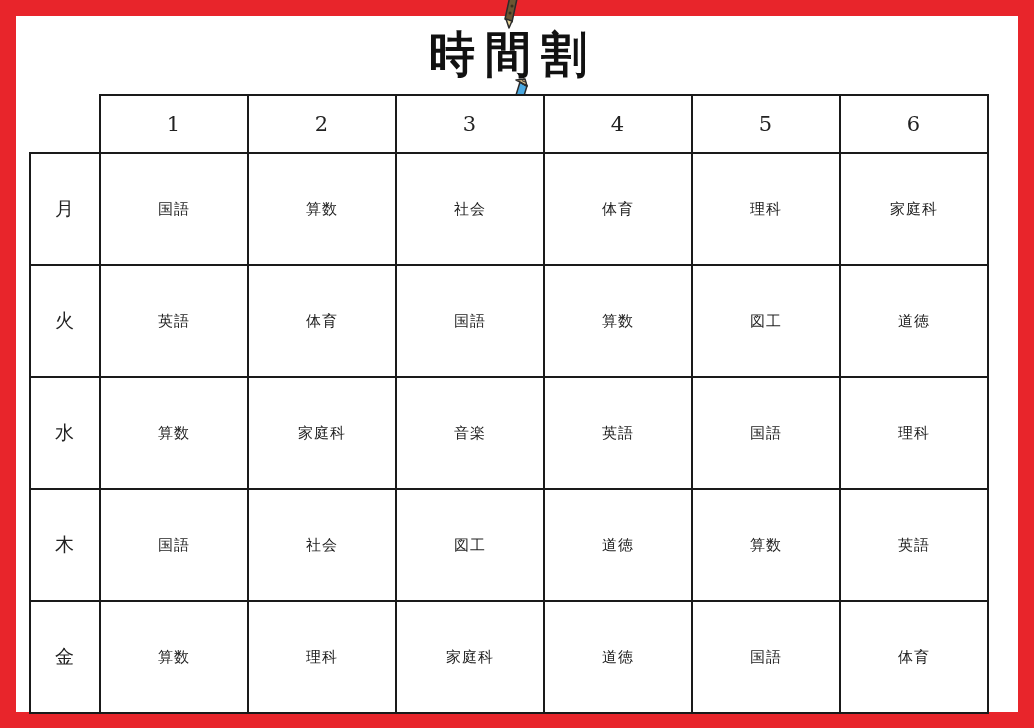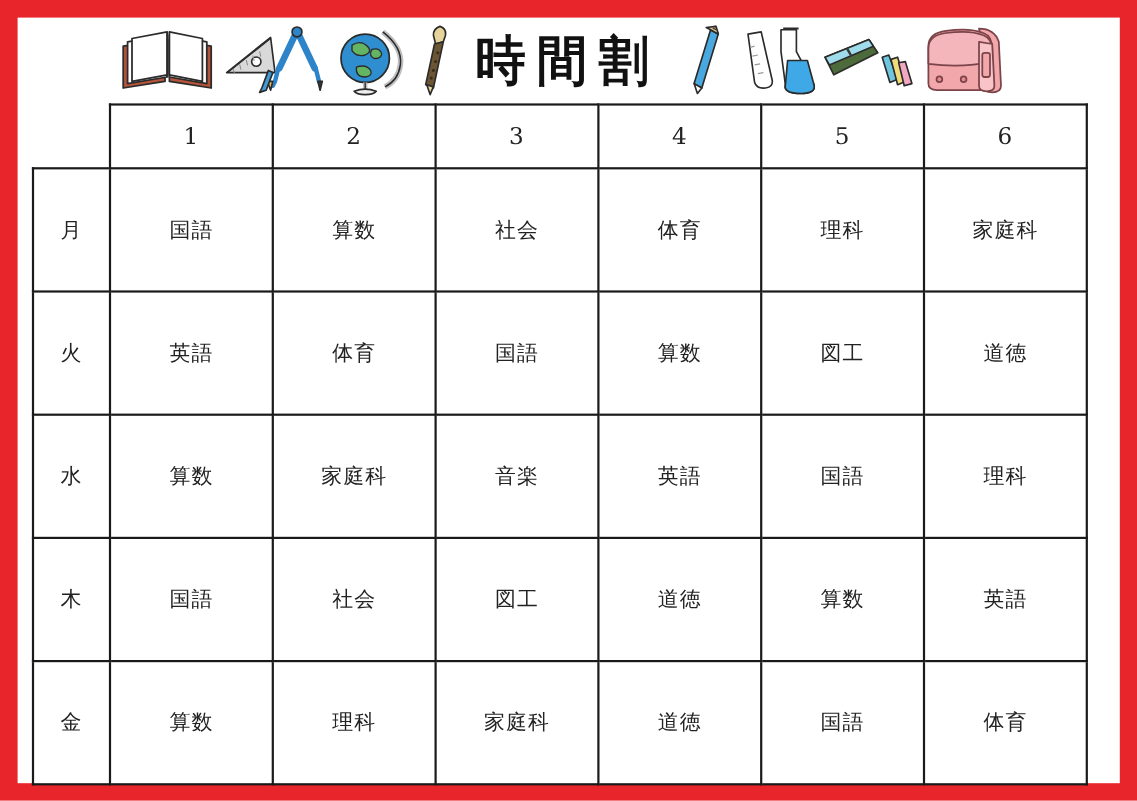--- a/index.html
+++ b/index.html
@@ -36,20 +36,21 @@
   #header {
     position: absolute;
     left: 0;
     top: 0;
     width: 100%;
     height: 78px;
     display: flex;
     align-items: center;
     justify-content: center;
     gap: 0px;
+    flex-direction: column;
   }
   .art {
     flex: 0 0 auto;
     display: block;
   }
   #title {
     flex: 0 0 auto;
     font-family: "DejaVu Sans", "Liberation Sans", sans-serif;
     font-size: 46px;
     font-weight: bold;
@@ -72,21 +73,21 @@
   }
   #timetable col.daycol  { width: 70px; }
   #timetable col.periodcol { width: 148px; }
 
   #timetable th,
   #timetable td {
     border: 2px solid #1a1a1a;
     text-align: center;
     vertical-align: middle;
     color: #222222;
-    font-size: 19px;
+    font-size: 15px;
     font-weight: normal;
     letter-spacing: 1px;
     background: #ffffff;
   }
   #timetable thead th {
     height: 54px;
     font-size: 21px;
     font-family: "DejaVu Serif", "Liberation Serif", serif;
   }
   #timetable thead th.corner {

